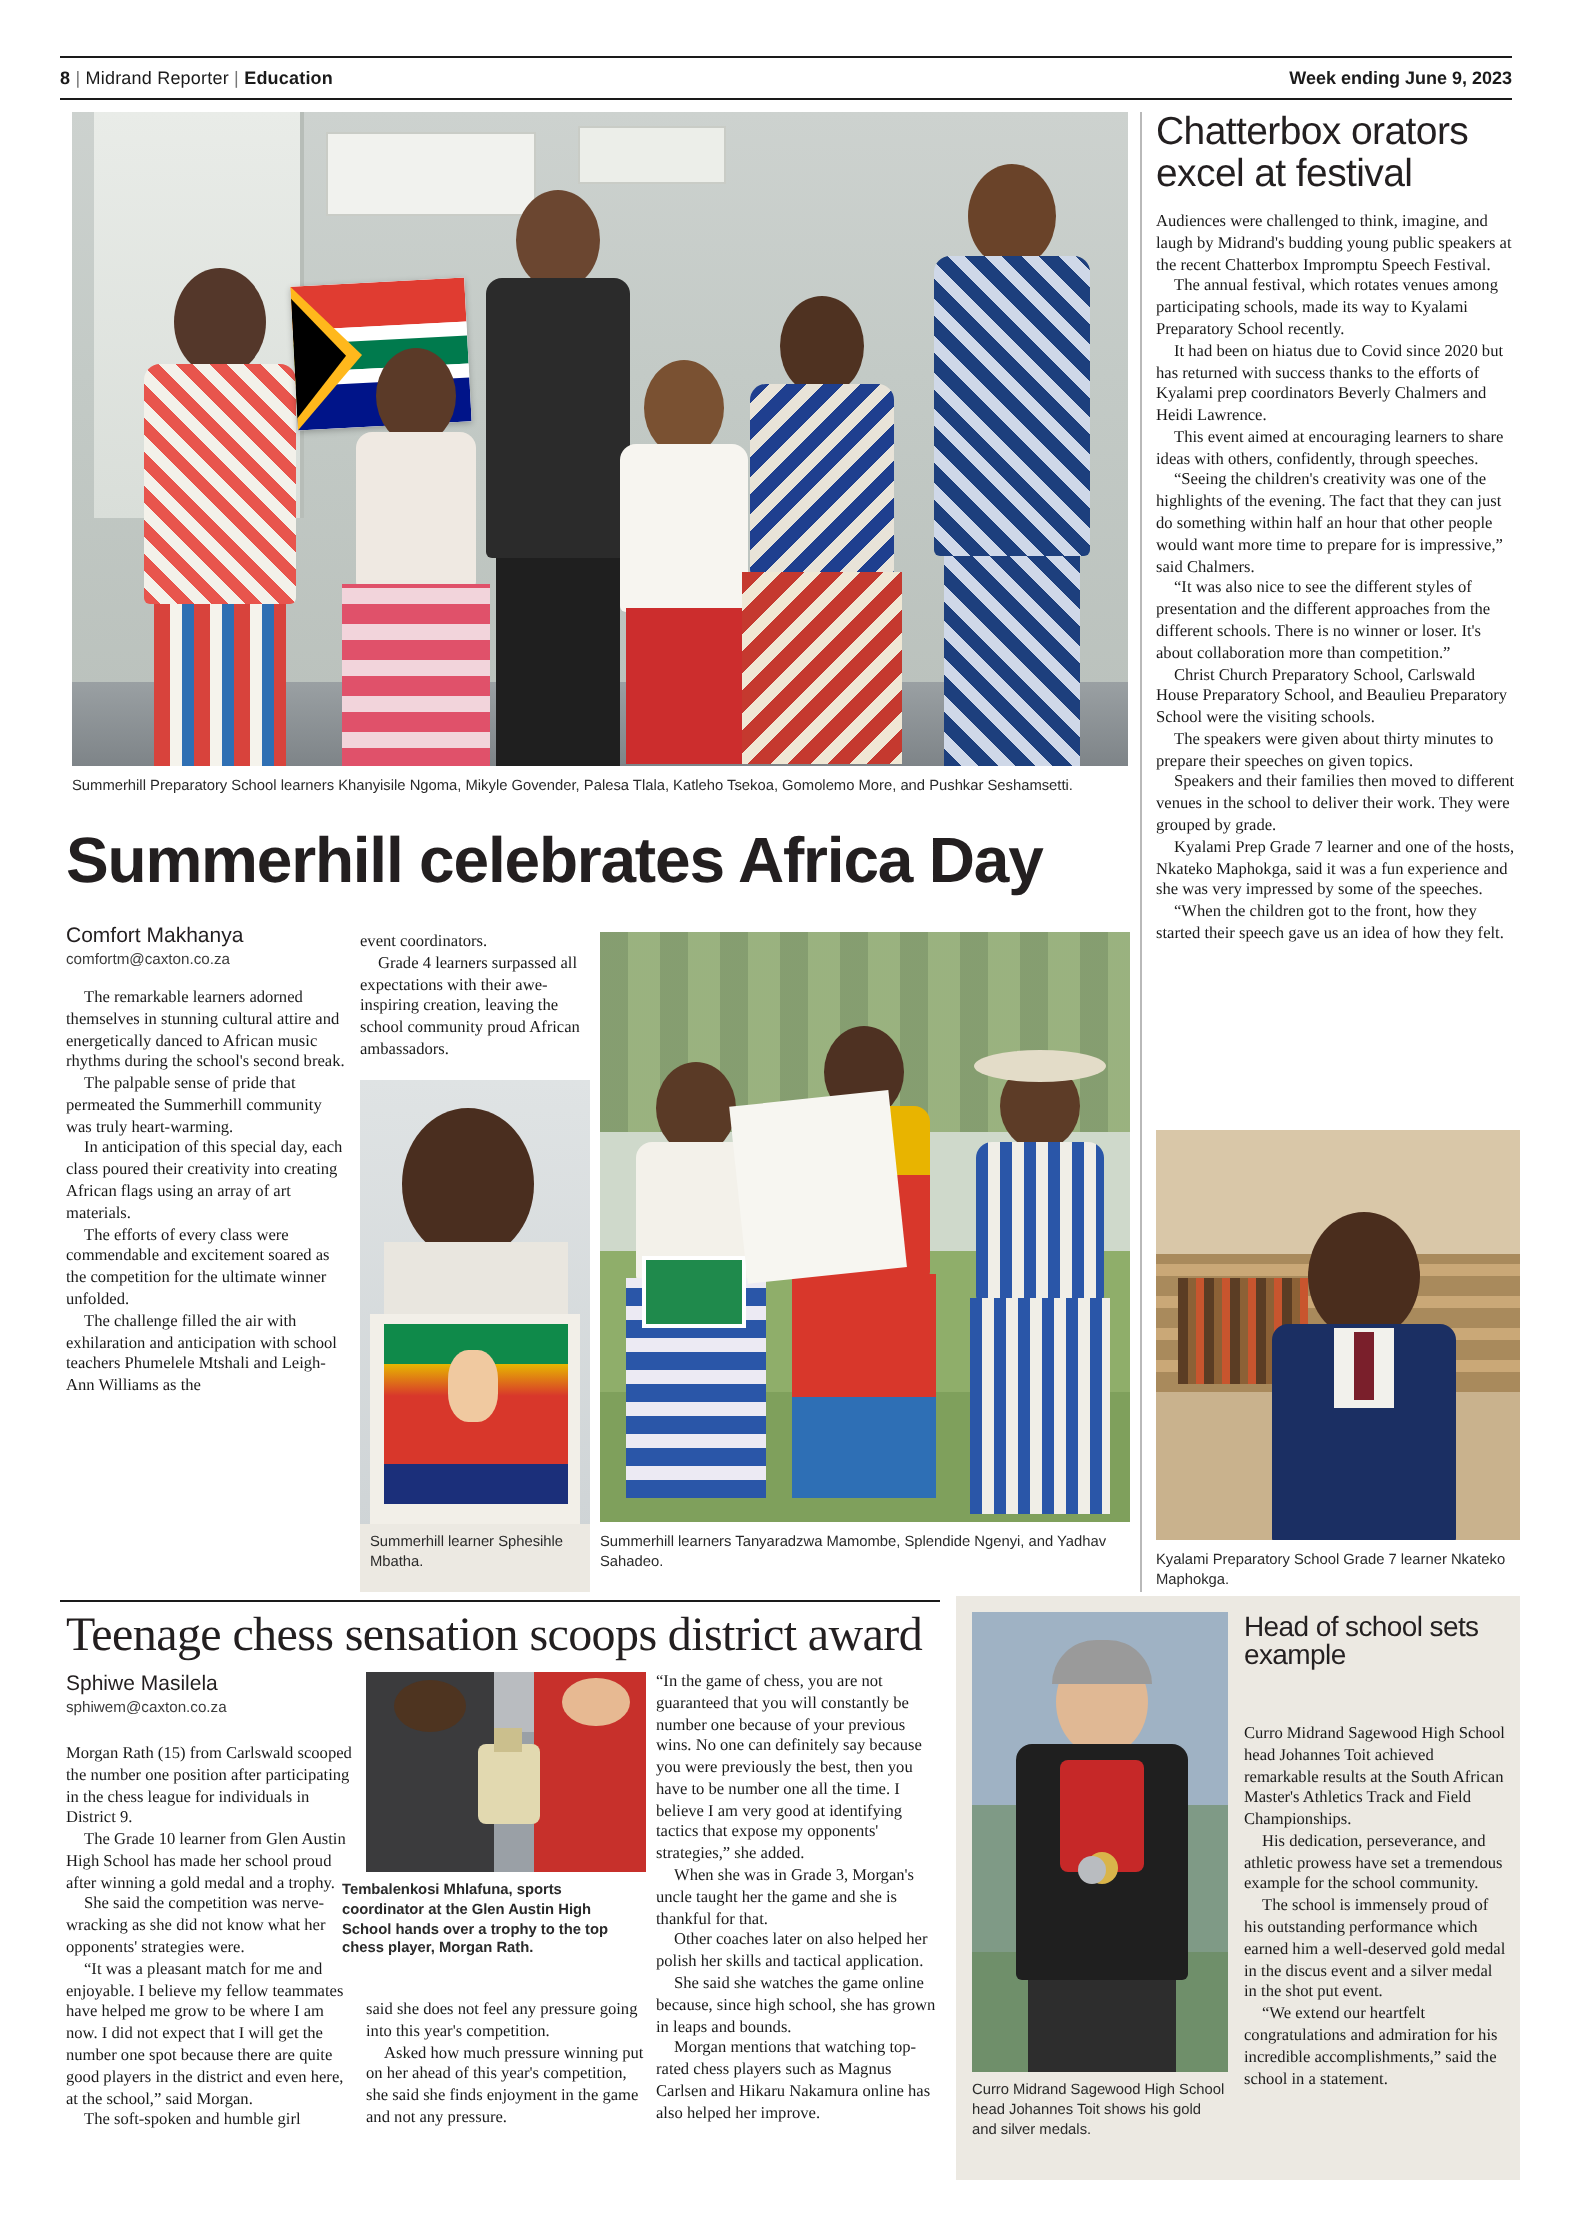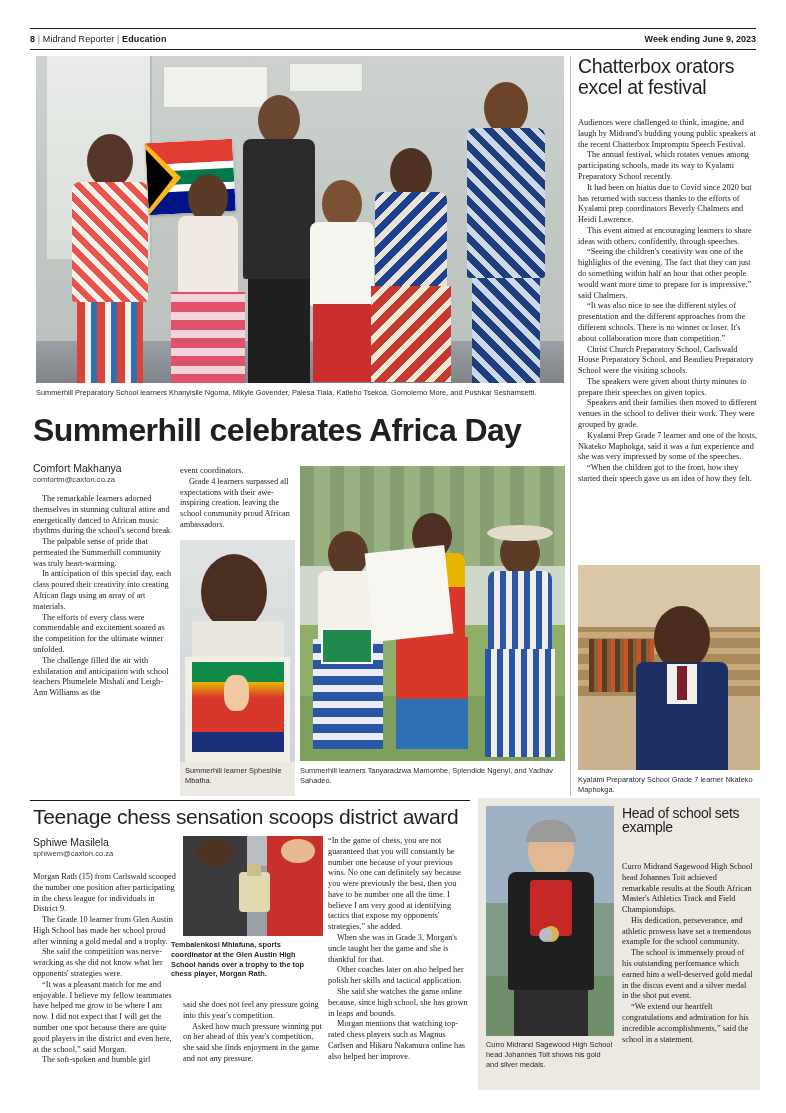--- a/index.html
+++ b/index.html
@@ -97,21 +97,21 @@
       background:#ece9e2; padding:4px 5px; }
   #mid-cap-2 { position:absolute; left:300px; top:766px; width:265px; }
 
   
   #rail { position:absolute; left:578px; top:56px; width:182px; }
   #rail-photo { position:absolute; left:578px; top:565px; width:182px; height:205px; }
   #rail-cap { position:absolute; left:578px; top:775px; width:182px; }
 
   
   #chess-rule { position:absolute; left:30px; top:800px; width:440px; border-top:1.2px solid #1a1a1a; }
-  #chess-hl { position:absolute; left:33px; top:806px; width:440px; font-size:21px; }
+  #chess-hl { position:absolute; left:33px; top:806px; width:440px; font-size:24px;font-family:Liberation Serif, serif; }
   #chess-byline { position:absolute; left:33px; top:836px; width:145px; }
   #chess-c1 { position:absolute; left:33px; top:872px; width:145px; }
   #chess-photo { position:absolute; left:183px; top:836px; width:140px; height:100px; }
   #chess-cap { position:absolute; left:171px; top:940px; width:140px;font-weight:bold; }
   #chess-c2 { position:absolute; left:183px; top:1000px; width:140px; }
   #chess-c3 { position:absolute; left:328px; top:836px; width:142px; }
 
   
   #hos { position:absolute; left:478px; top:798px; width:282px; height:292px; background:#ece9e2; }
   #hos-photo { position:absolute; left:486px; top:806px; width:128px; height:230px; }
@@ -258,21 +258,21 @@
       <div class="legs" style="top:124px;width:70px;height:108px;
            background:repeating-linear-gradient(90deg,#2a56a8 0 6px,#f0eee7 6px 12px);"></div>
     </div>
     <div style="position:absolute;left:26%;top:28%;width:30%;height:30%;background:#f7f6f1;transform:rotate(-6deg);"></div>
   </div>
   <div id="mid-cap-2" class="cap">Summerhill learners Tanyaradzwa Mamombe, Splendide Ngenyi, and Yadhav Sahadeo.</div>
 
   <div class="rule-v" style="left:570px; top:56px; height:740px;"></div>
 
   <div id="rail">
-    <div class="hl hl-light" style="font-size:19.5px; line-height:1.08; margin-bottom:20px;">Chatterbox orators excel at festival</div>
+    <div class="hl hl-light" style="font-size:19.5px; line-height:1.08; margin-bottom:8px;">Chatterbox orators excel at festival</div>
     <div class="body-col">
       <p class="first">Audiences were challenged to think, imagine, and laugh by Midrand's budding young public speakers at the recent Chatterbox Impromptu Speech Festival.</p>
       <p>The annual festival, which rotates venues among participating schools, made its way to Kyalami Preparatory School recently.</p>
       <p>It had been on hiatus due to Covid since 2020 but has returned with success thanks to the efforts of Kyalami prep coordinators Beverly Chalmers and Heidi Lawrence.</p>
       <p>This event aimed at encouraging learners to share ideas with others, confidently, through speeches.</p>
       <p>“Seeing the children's creativity was one of the highlights of the evening. The fact that they can just do something within half an hour that other people would want more time to prepare for is impressive,” said Chalmers.</p>
       <p>“It was also nice to see the different styles of presentation and the different approaches from the different schools. There is no winner or loser. It's about collaboration more than competition.”</p>
       <p>Christ Church Preparatory School, Carlswald House Preparatory School, and Beaulieu Preparatory School were the visiting schools.</p>
       <p>The speakers were given about thirty minutes to prepare their speeches on given topics.</p>
       <p>Speakers and their families then moved to different venues in the school to deliver their work. They were grouped by grade.</p>

